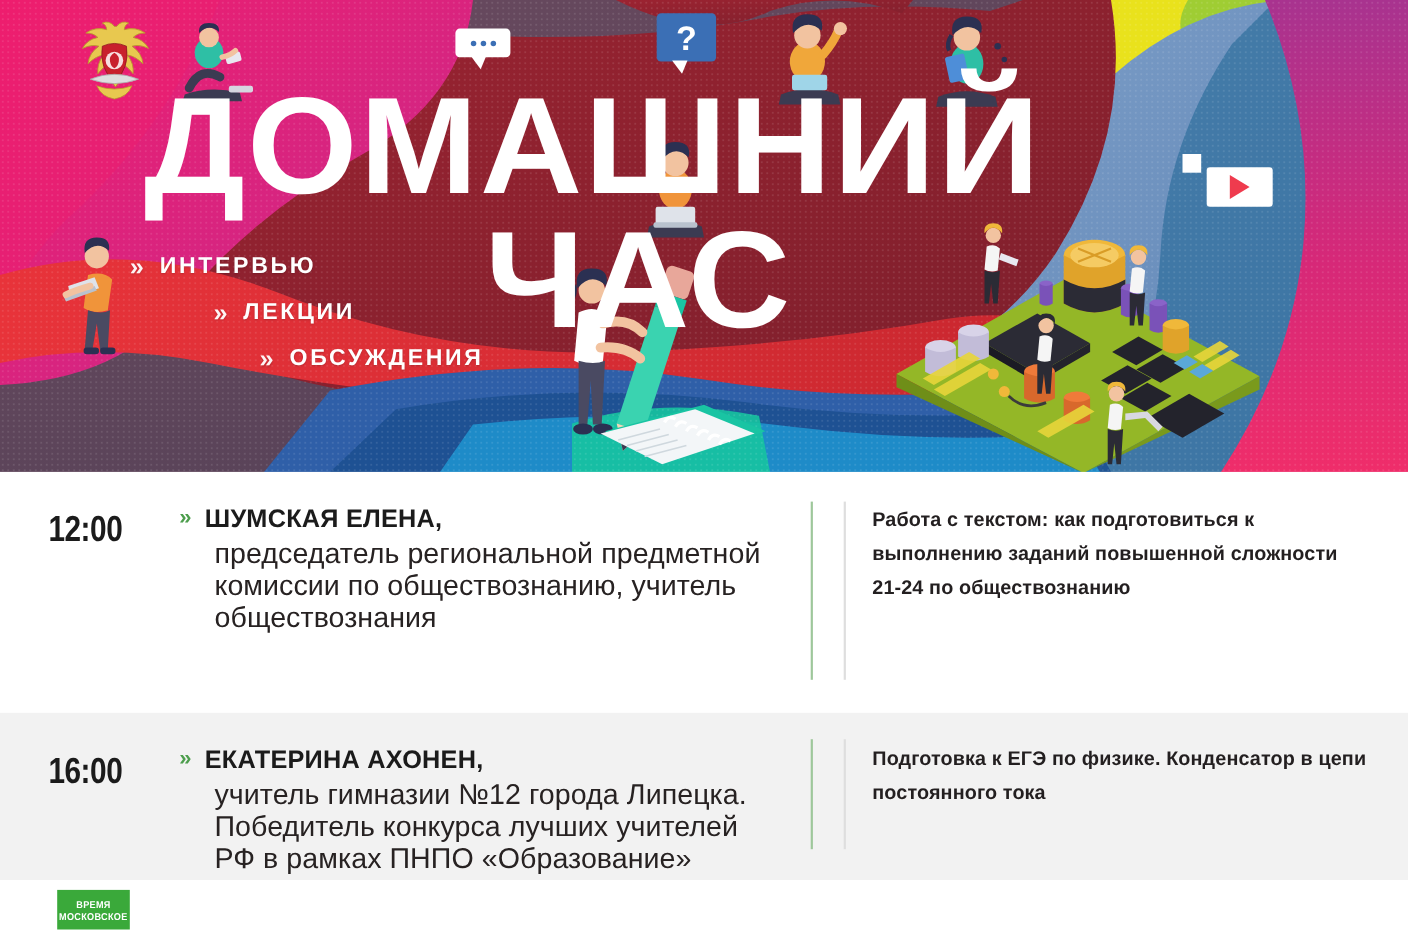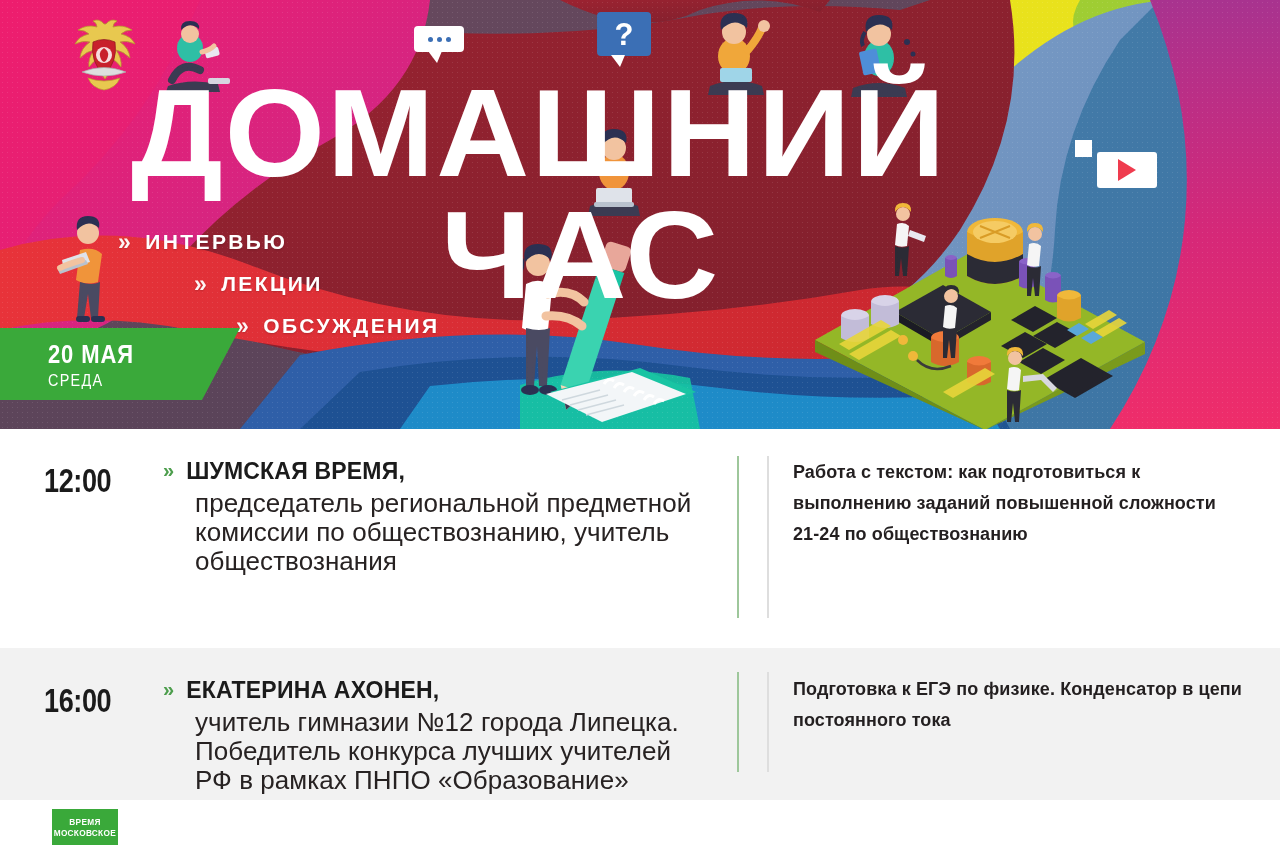--- a/index.html
+++ b/index.html
@@ -554,36 +554,32 @@
       <div class="bullet-row">
         <span class="chev">»</span>
         <span>ЛЕКЦИИ</span>
       </div>
       <div class="bullet-row">
         <span class="chev">»</span>
         <span>ОБСУЖДЕНИЯ</span>
       </div>
     </div>
 
-    <div class="date-banner">
-      <div class="date-main">20 МАЯ</div>
-      <div class="date-sub">СРЕДА</div>
-    </div>
 
   </div>
 
   <div class="schedule">
 
     <div class="row r1">
       <div class="row-inner">
         <div class="time">12:00</div>
         <div class="speaker">
           <div class="speaker-head">
             <span class="speaker-chev">»</span>
-            <span class="speaker-name">ШУМСКАЯ ВРЕМЯ,</span>
+            <span class="speaker-name">ШУМСКАЯ ЕЛЕНА,</span>
           </div>
           <div class="speaker-desc">председатель региональной предметной комиссии по обществознанию, учитель обществознания</div>
         </div>
         <div class="vline-green"></div>
         <div class="vline-gray"></div>
         <div class="topic">Работа с текстом: как подготовиться к выполнению заданий повышенной сложности 21-24 по обществознанию</div>
       </div>
     </div>
 
     <div class="row r2">

